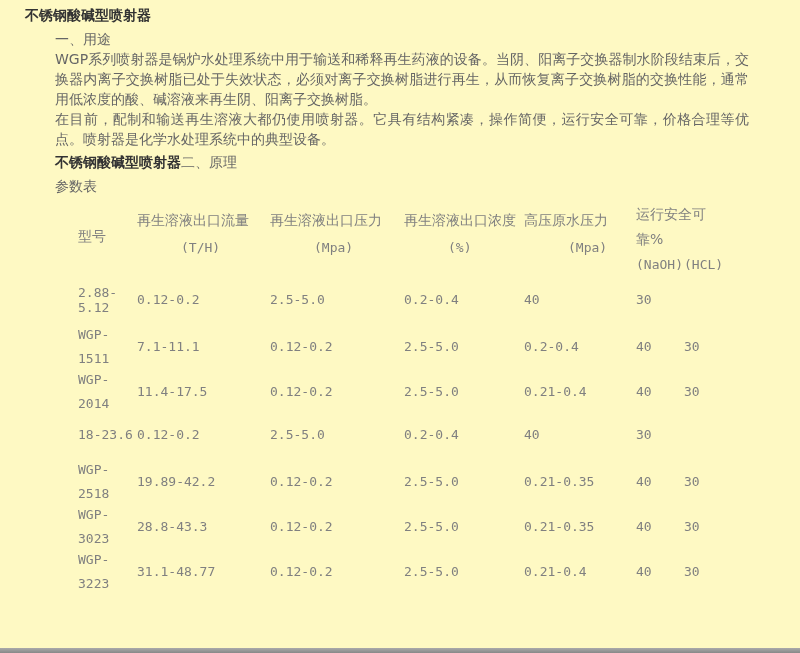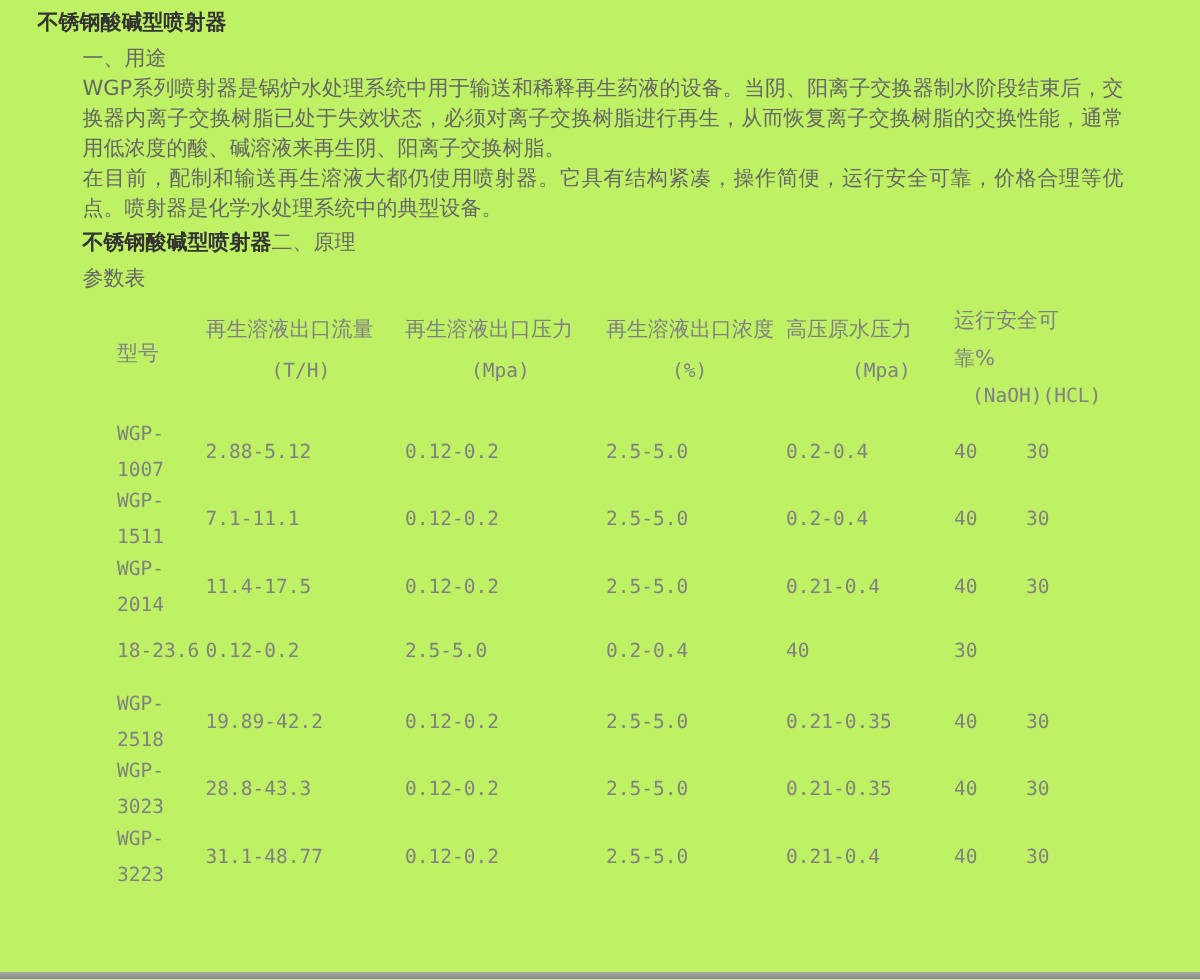--- a/index.html
+++ b/index.html
@@ -1,21 +1,21 @@
 <!DOCTYPE html>
 <html><head>
 <meta charset="utf-8">
 <style>
   html, body { margin: 0; padding: 0; }
   body { background: #ffffff; font-family: "DejaVu Sans", sans-serif; }
   .page {
     position: relative;
     width: 800px;
     height: 653px;
-    background: #bef264;
+    background: #fef9c3;
     overflow: hidden;
   }
   .page-title {
     margin: 0;
     padding: 6px 0 0 25px;
     font-size: 14px;
     font-weight: bold;
     color: #333333;
     line-height: 18px;
   }
@@ -64,21 +64,20 @@
   .thead { height: 75px; }
   .th { line-height: 27px; padding-top: 5px; }
   .th .unit { font-family: "DejaVu Sans Mono", "DejaVu Sans", monospace; font-size: 13px; margin-left: 44px; }
   .th-model { padding-top: 24px; line-height: 20px; }
   .th-group { grid-column: 6 / span 2; padding-top: 0; line-height: 25px; }
   .th-group .groupname { width: 84px; }
   .th-group .subcols {
     display: flex;
     font-family: "DejaVu Sans Mono", "DejaVu Sans", monospace;
     font-size: 13px;
-    margin-left: 12px;
   }
   .th-group .sub1 { width: 48px; }
   .th-group .sub2 { width: 61px; }
   .tr { height: 45px; }
   .td {
     display: flex;
     align-items: center;
     font-family: "DejaVu Sans Mono", "DejaVu Sans", monospace;
     font-size: 13px;
   }
@@ -139,21 +138,20 @@
           <div class="groupname">运行安全可靠%</div>
           <div class="subcols">
             <div class="sub1">(NaOH)</div>
             <div class="sub2">(HCL)</div>
           </div>
         </div>
       </div>
 
       <div>
   <div class="tr">
-    <div class="td td-model">WGP-1007</div>
     <div class="td">2.88-5.12</div>
     <div class="td">0.12-0.2</div>
     <div class="td">2.5-5.0</div>
     <div class="td">0.2-0.4</div>
     <div class="td">40</div>
     <div class="td">30</div>
   </div>
 
   <div class="tr">
     <div class="td td-model">WGP-1511</div>

